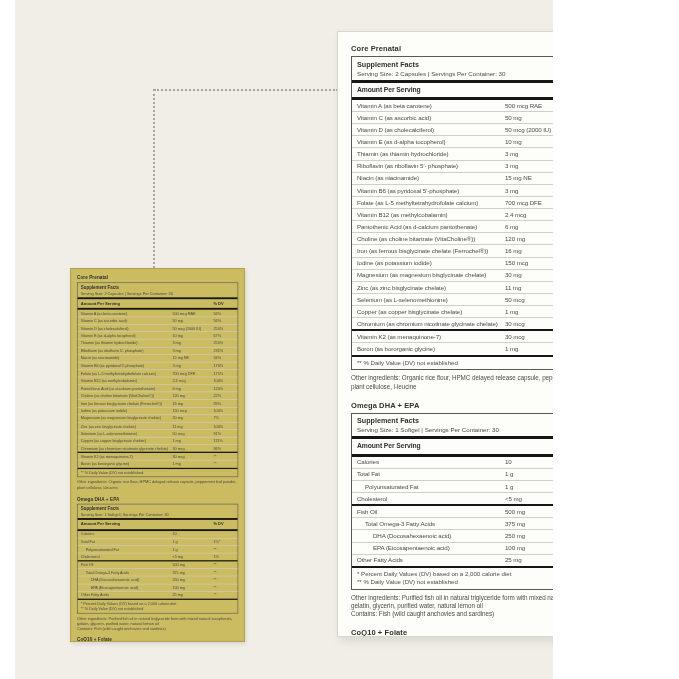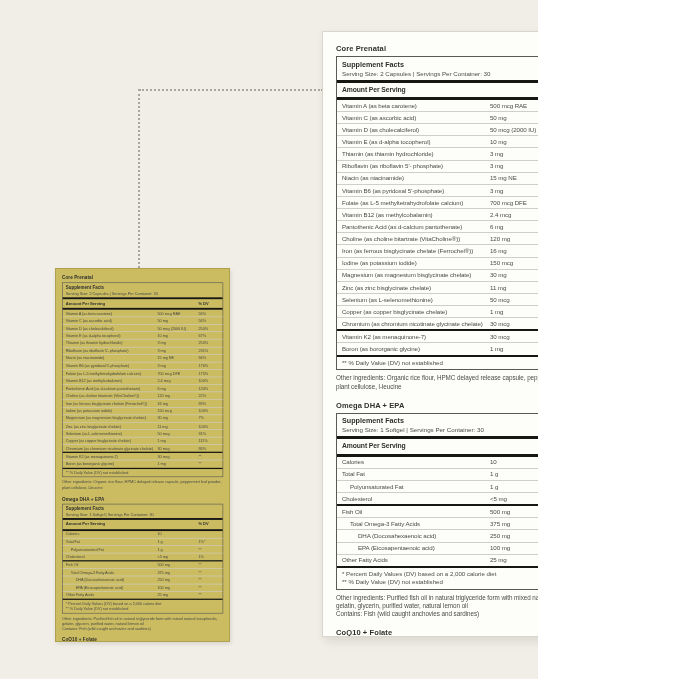--- a/index.html
+++ b/index.html
@@ -1,17 +1,17 @@
 <!DOCTYPE html>
 <html><head>
 <meta charset="utf-8">
 <style>
   html,body{margin:0;padding:0;}
   .page{position:relative;width:538px;height:679px;background:var(--page-bg,#f0eee6);overflow:hidden;
-        font-family:"Liberation Sans",sans-serif;}
+        font-family:"Liberation Sans",sans-serif;margin-left:15px;}
   
   .connector-v{position:absolute;left:138px;top:89px;height:179px;width:0;
                border-left:2px dotted #a9a69c;}
   .connector-h{position:absolute;left:139px;top:89px;width:184px;height:0;
                border-top:2px dotted #a9a69c;}
   
   .mini-label{position:absolute;left:55px;top:268px;width:173px;height:372px;
               background:var(--label-bg,#cbbc61);overflow:hidden;
               border:1px solid rgba(90,80,30,.25);box-shadow:1px 2px 4px rgba(0,0,0,.10);}
   .mini-scale{width:260px;transform:scale(0.62);transform-origin:0 0;margin:6px;}

